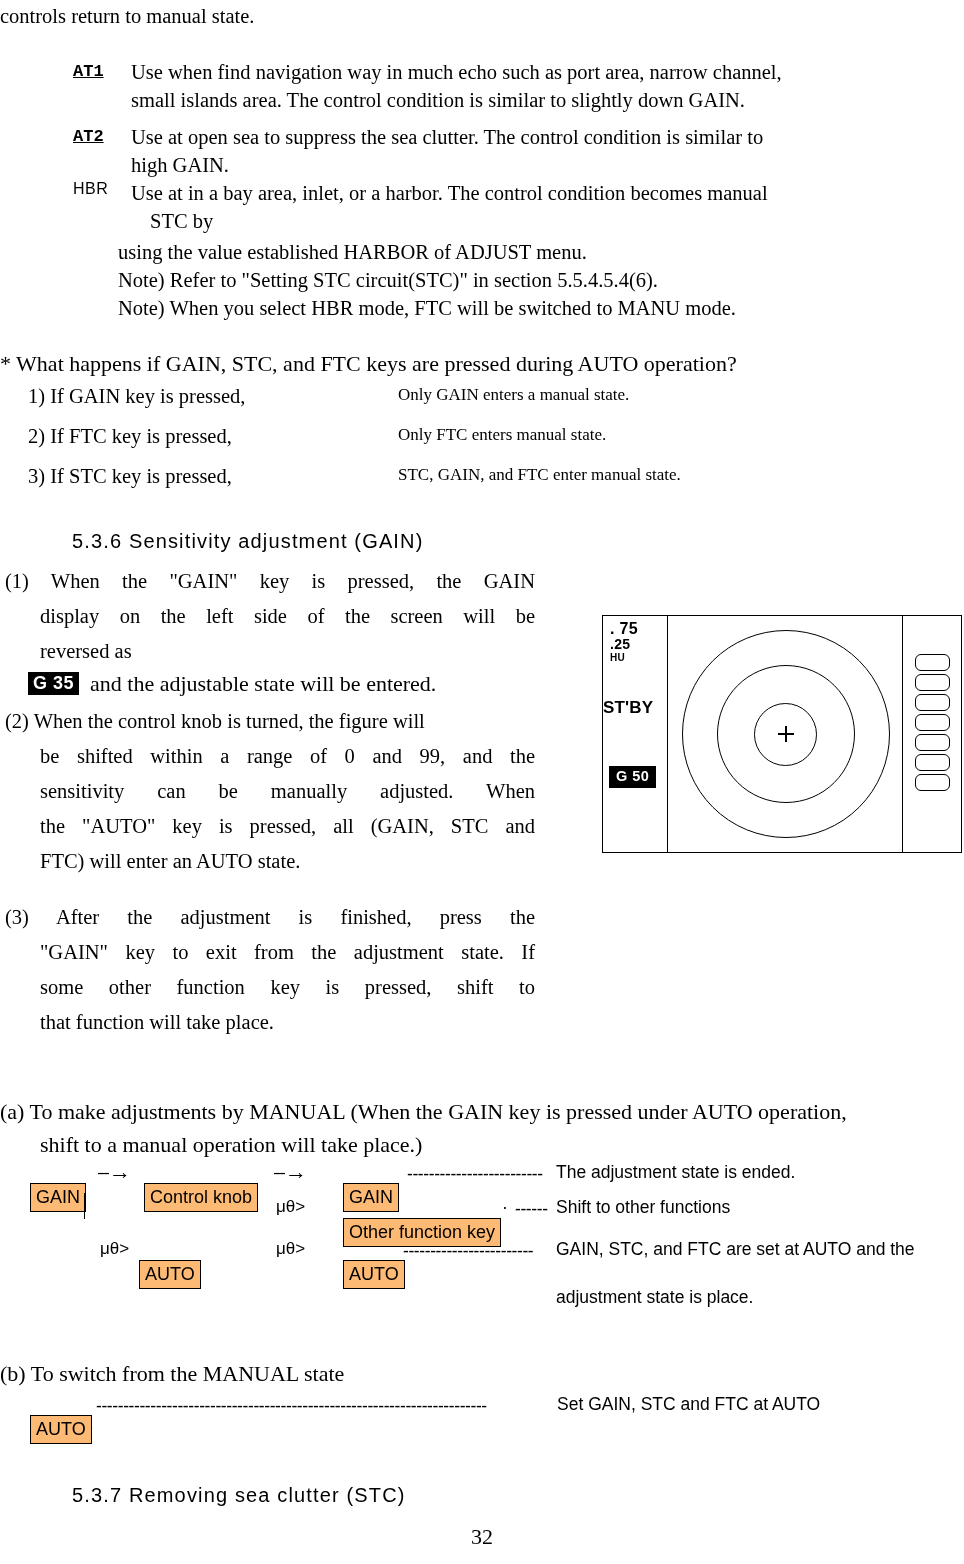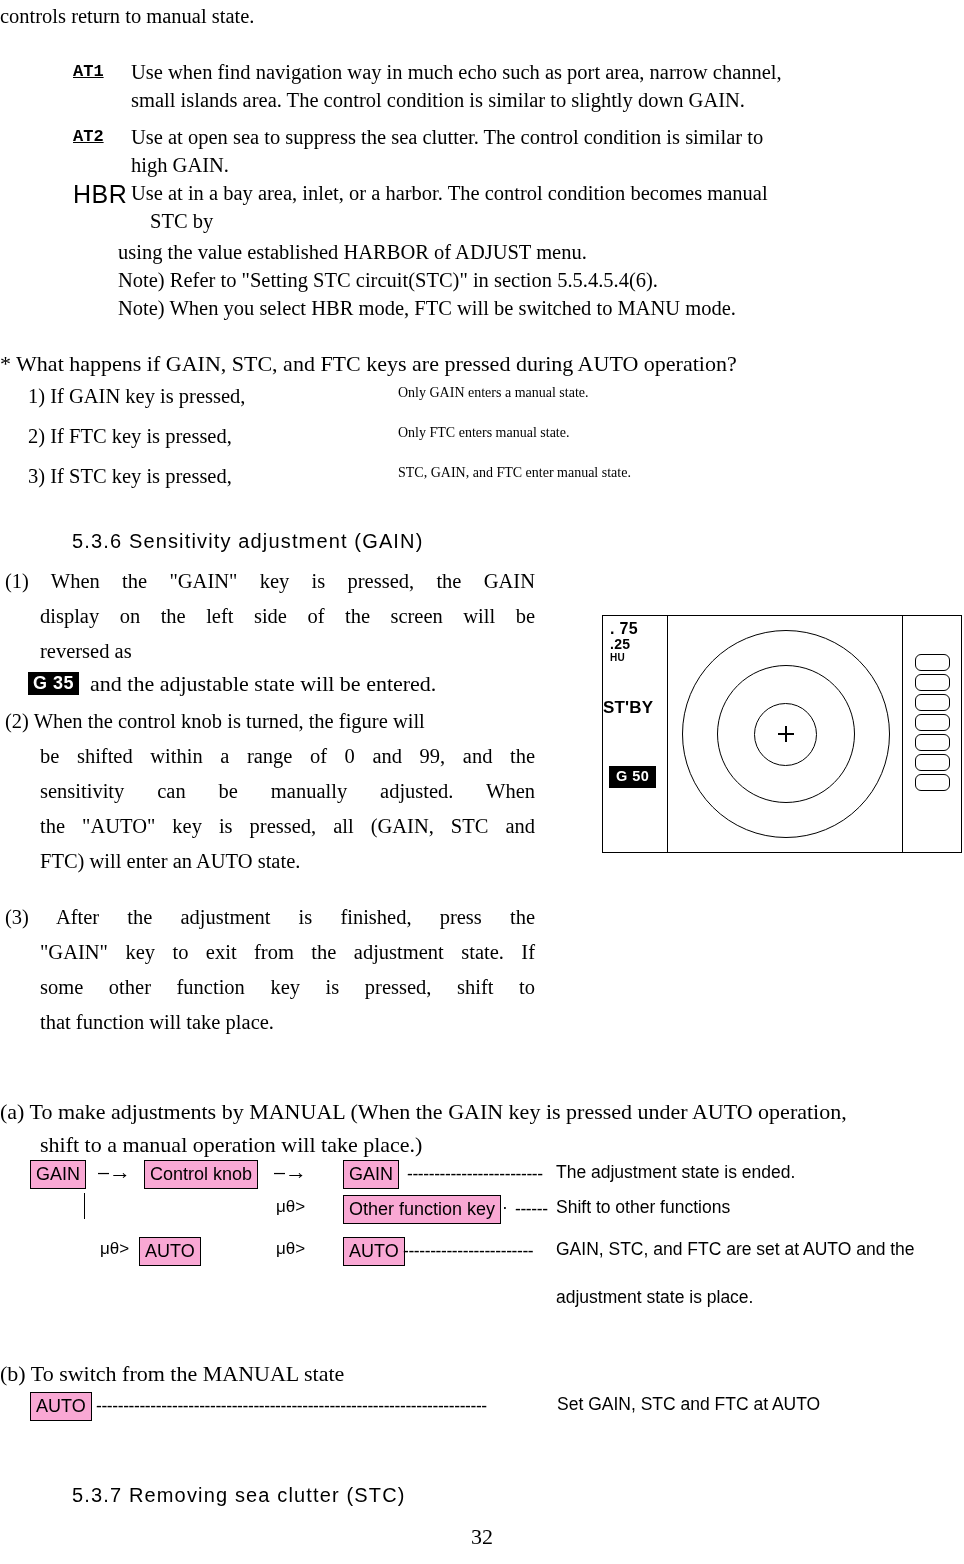--- a/index.html
+++ b/index.html
@@ -50,32 +50,32 @@
     position: absolute;
     font-family: "Liberation Mono", monospace;
     font-weight: bold;
     font-size: 17px;
     text-decoration: underline;
     letter-spacing: 0px;
   }
   .def-tag-hbr {
     position: absolute;
     font-family: "Liberation Sans", sans-serif;
-    font-size: 25px;
+    font-size: 16px;
     letter-spacing: 0.5px;
   }
   .def-body {
     position: absolute;
     font-size: 20.5px;
     line-height: 28px;
   }
 
   
   .qa-num { position: absolute; font-size: 20.5px; }
-  .qa-ans { position: absolute; font-size: 14px; }
+  .qa-ans { position: absolute; font-size: 17px; }
 
   
   .heading {
     position: absolute;
     font-family: "Liberation Sans", sans-serif;
     font-size: 20px;
     letter-spacing: 1.15px;
     color: #000;
   }
 
@@ -196,23 +196,24 @@
 
   
   .flow-box {
     position: absolute;
     border: 1.5px solid #000;
     box-sizing: border-box;
     font-family: "Liberation Sans", sans-serif;
     font-size: 18px;
     line-height: 24px;
     padding: 1px 5px 2px 5px;
-    background: #f9a8d4;
+    background: #fdba74;
     white-space: nowrap;
     color: #000;
+    margin-top: 23px;
   }
   .flow-arrow {
     position: absolute;
     font-family: "Liberation Serif", serif;
     font-size: 22px;
     line-height: 24px;
     white-space: nowrap;
   }
   .flow-mu {
     position: absolute;

